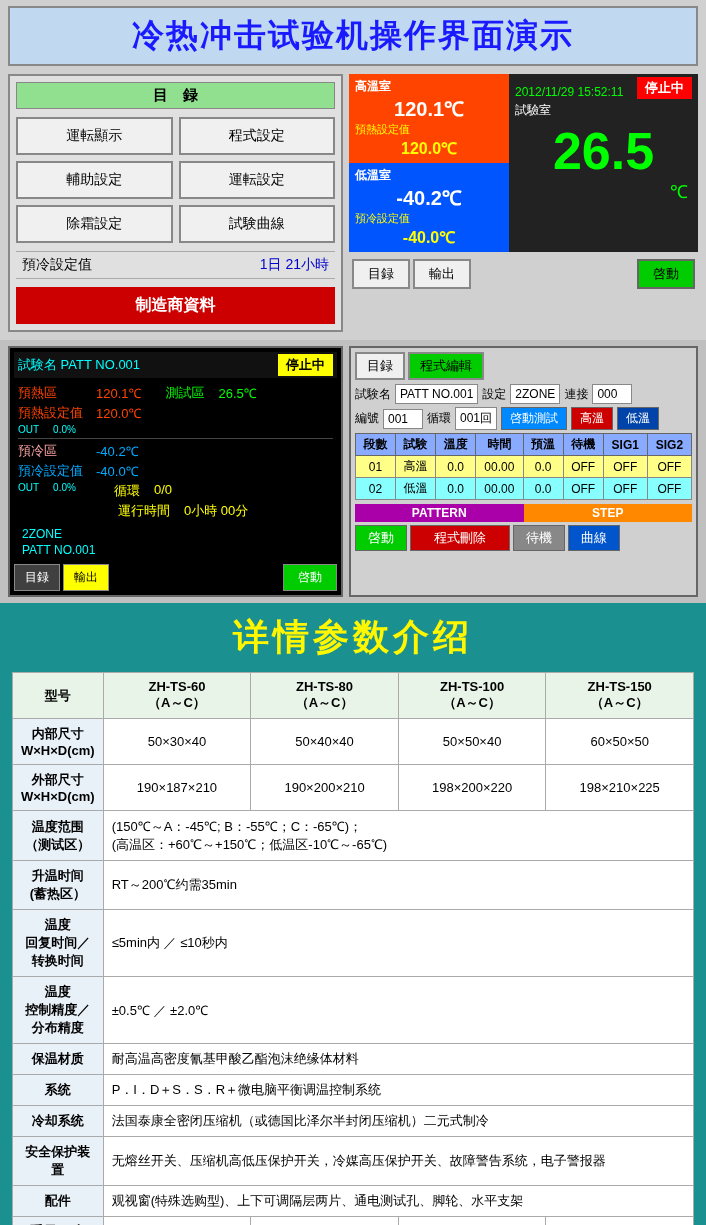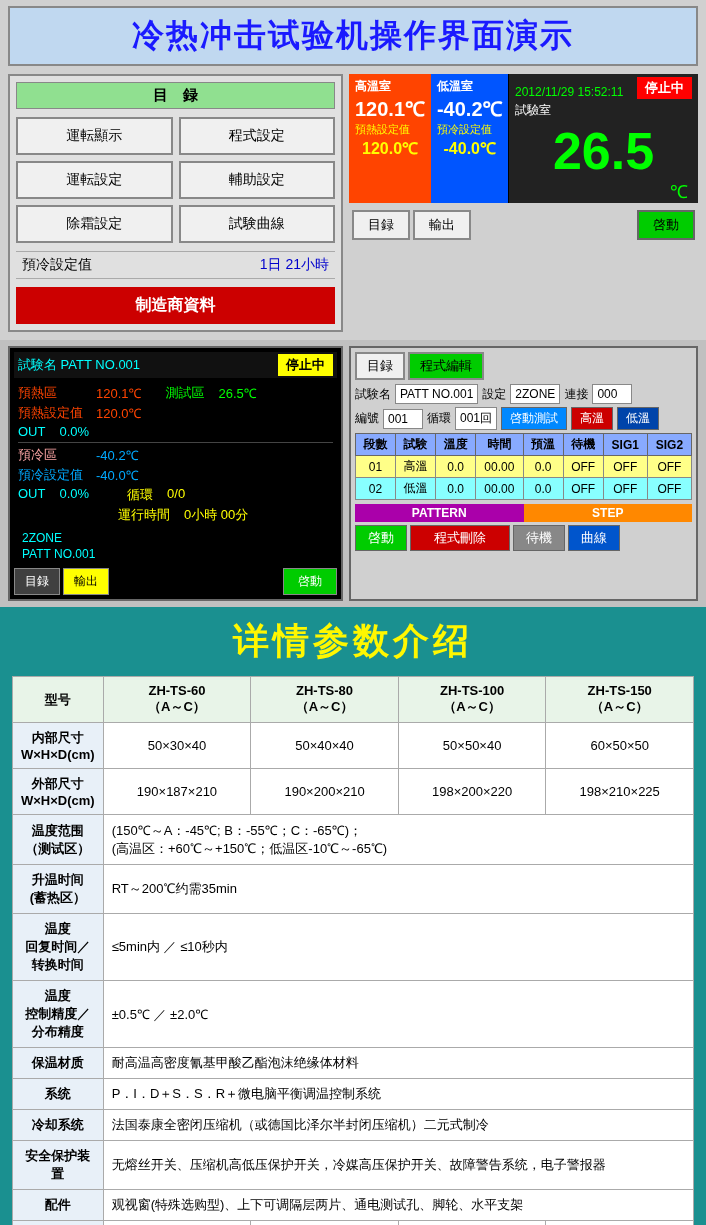--- a/index.html
+++ b/index.html
@@ -109,21 +109,21 @@
 
     .temp-display-area {
       background: #000;
       display: flex;
       gap: 0;
     }
 
     .temp-left {
       width: 160px;
       display: flex;
-      flex-direction: row;
+      flex-direction: column;
     }
 
     .high-temp-box {
       background: #ff4400;
       padding: 4px 6px;
       min-height: 60px;
     }
 
     .temp-box-title {
       color: white;
@@ -287,21 +287,21 @@
       font-size: 13px;
     }
 
     .status-value-green {
       color: #00ff00;
       font-size: 13px;
     }
 
     .status-value-cyan {
       color: #00ffff;
-      font-size: 13px;
+      font-size: 10px;
     }
 
     .status-value-yellow {
       color: #ffff00;
       font-size: 13px;
     }
 
     .status-divider {
       border-top: 1px solid #444;
       margin: 3px 0;
@@ -574,22 +574,22 @@
 
   <div class="main-title">冷热冲击试验机操作界面演示</div>
 
   <div class="top-content">
 
     <div class="left-panel">
       <div class="panel-title-bar">目　録</div>
       <div class="menu-grid">
         <div class="menu-btn">運転顯示</div>
         <div class="menu-btn">程式設定</div>
+        <div class="menu-btn">輔助設定</div>
         <div class="menu-btn">運転設定</div>
-        <div class="menu-btn">輔助設定</div>
         <div class="menu-btn">除霜設定</div>
         <div class="menu-btn">試験曲線</div>
       </div>
       <div class="accumulation-row">
         <span class="label">預冷設定值</span>
         <span class="value">1日  21小時</span>
       </div>
       <button class="maker-btn">制造商資料</button>
     </div>
 

